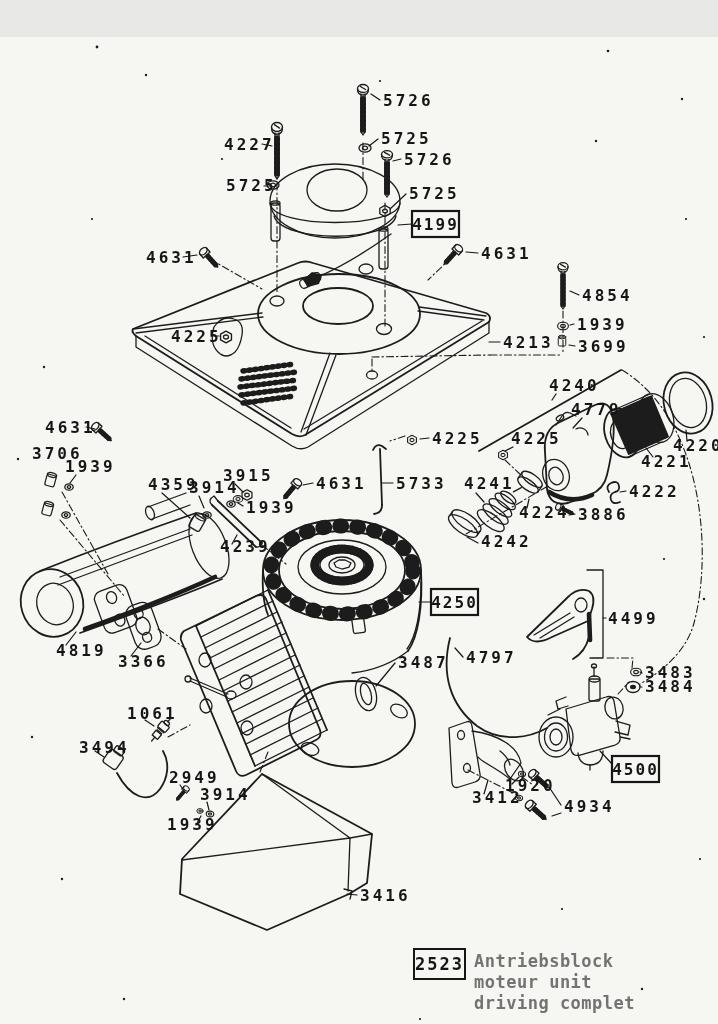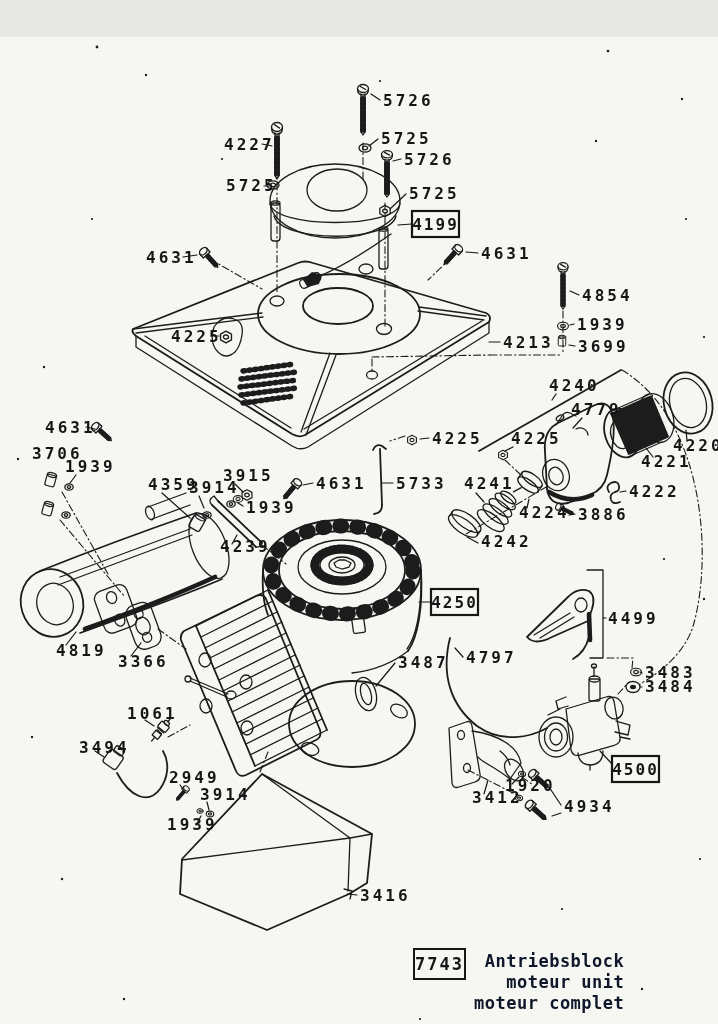--- a/index.html
+++ b/index.html
@@ -21,22 +21,22 @@
   #art .spk{fill:#1c1c1c;stroke:none;}
   
   .plab{font:700 16px "DejaVu Sans Mono",monospace;letter-spacing:3px;fill:#161616;}
   .pboxt{letter-spacing:2px;}
   .pbox{fill:none;stroke:#161616;stroke-width:2.2;}
   .ldr{stroke:#161616;stroke-width:1.2;stroke-linecap:round;}
   
   .legend-box{position:absolute;left:413px;top:911px;width:49px;height:28px;border:2.4px solid #161616;
               display:flex;align-items:center;justify-content:center;
               font:700 17px "DejaVu Sans Mono",monospace;letter-spacing:2px;color:#161616;background:transparent;}
-  .legend-lines{position:absolute;left:474px;top:914px;color:#0f172a;
-                font:700 17px "DejaVu Sans Mono",monospace;line-height:21px;letter-spacing:0.5px;text-align:right;}
+  .legend-lines{position:absolute;left:474px;top:914px;color:#737373;
+                font:700 17px "DejaVu Sans Mono",monospace;line-height:21px;letter-spacing:0.5px;}
 </style>
 </head>
 <body>
 
 <div class="stage">
 
   <svg id="art" width="718" height="1024" viewBox="0 0 718 1024">
     <defs>
       <g id="screw48">
         <ellipse cx="0" cy="3.5" rx="5.5" ry="4"></ellipse>
@@ -488,20 +488,20 @@
       <text x="435.5" y="193" text-anchor="middle" class="plab pboxt">4199</text>
       <line x1="431" y1="565" x2="419" y2="565" class="ldr"></line>
       <rect x="431" y="552" width="47" height="26" class="pbox"></rect>
       <text x="454.5" y="571" text-anchor="middle" class="plab pboxt">4250</text>
       <line x1="612" y1="727" x2="600" y2="714" class="ldr"></line>
       <rect x="612" y="719" width="47" height="26" class="pbox"></rect>
       <text x="635.5" y="738" text-anchor="middle" class="plab pboxt">4500</text>
     </svg>
 
   <div class="legend-box">
-    <span>7743</span>
+    <span>2523</span>
   </div>
   <div class="legend-lines">
     <div>Antriebsblock</div>
     <div>moteur unit</div>
-    <div>moteur complet</div>
+    <div>driving complet</div>
   </div>
 </div>
 
 </body></html>

